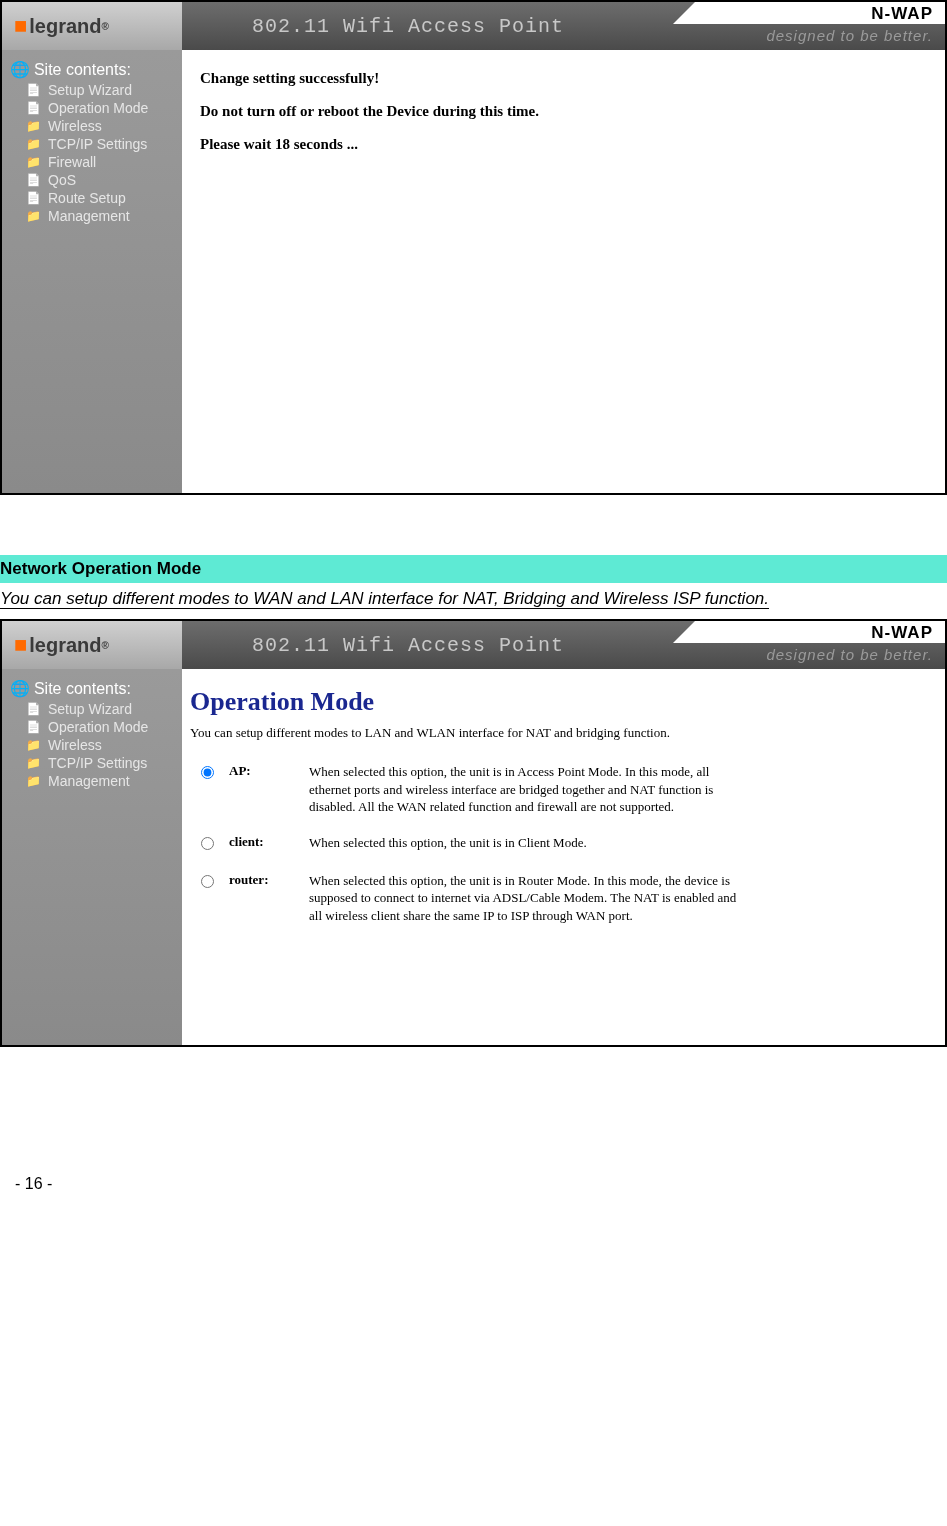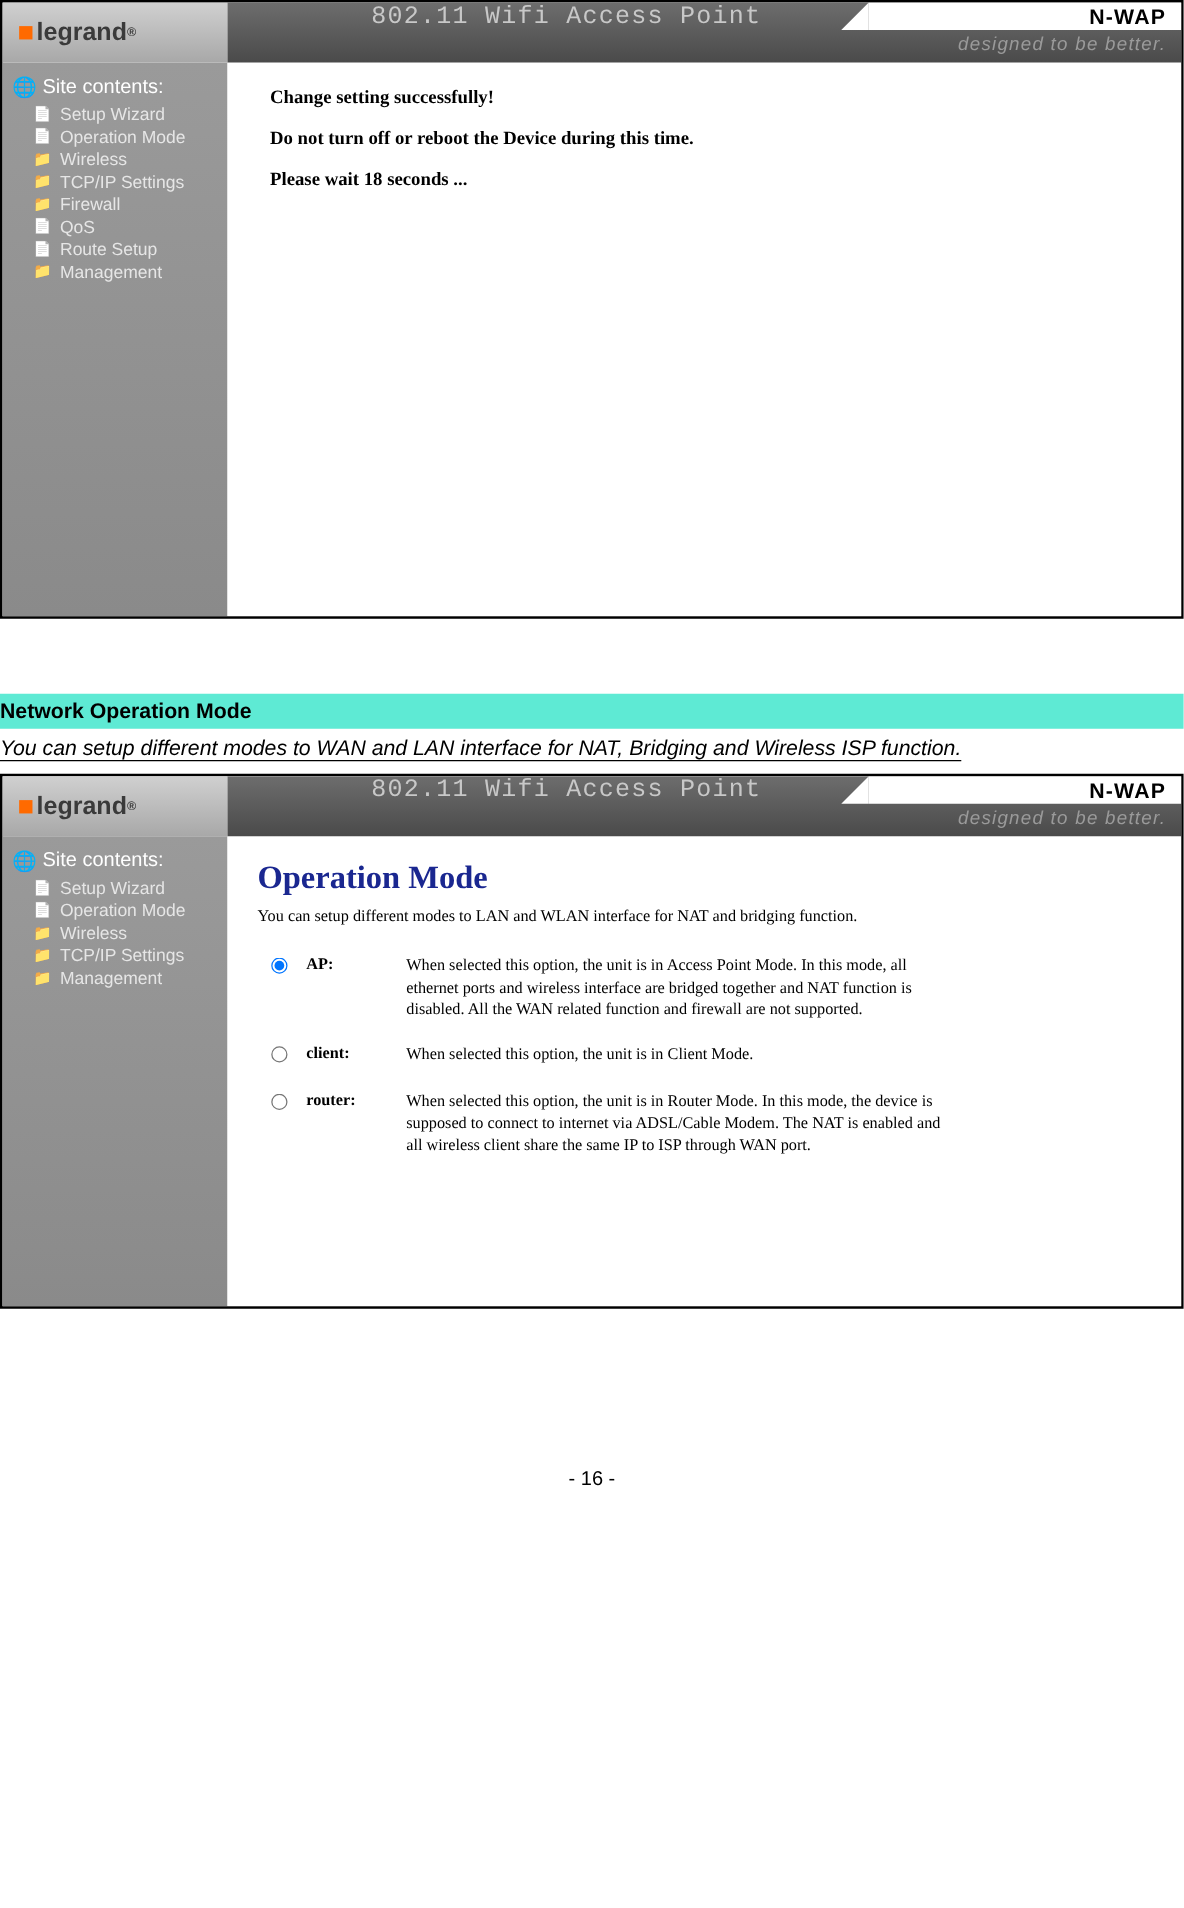--- a/index.html
+++ b/index.html
@@ -37,22 +37,22 @@
     font-family: "Arial Black", Arial, sans-serif;
     color: #3a3a3a;
     display: inline-flex;
     align-items: center;
   }
   .logo-square { color:#ff6a00; margin-right: 2px; font-size:22px; }
   .header-title-area {
     flex: 1;
     background: linear-gradient(#6d6d6d, #4a4a4a);
     display: flex;
-    align-items: flex-start;
-    padding-left: 115px;
+    align-items: center;
+    padding-left: 70px;
     font-family: "Courier New", monospace;
     font-size: 20px;
     letter-spacing: 1px;
     color: #c8c8c8;
     position: relative;
   }
   .header-right {
     position: absolute;
     right: 0;
     top: 0;
@@ -113,21 +113,21 @@
     cursor: pointer;
     font-size: 14px;
   }
   .nav-item .ic { width: 16px; text-align: center; }
   .ic-doc { font-size: 12px; color: #ddd; filter: grayscale(100%); }
   .ic-fold { font-size: 12px; }
 
   .content {
     flex: 1;
     background: #fff;
-    padding: 14px 24px;
+    padding: 14px 8px;
   }
   .content-inset { padding-left: 10px; }
   .status-text {
     font-family: "Times New Roman", Times, serif;
     font-size: 15px;
     font-weight: bold;
     margin: 6px 0 16px;
     color: #000;
   }
 
@@ -173,21 +173,20 @@
     font-size: 17px;
     padding: 6px 0 10px;
     font-family: Arial, sans-serif;
     border-bottom: none;
     text-decoration: underline;
     text-underline-offset: 4px;
     font-style: italic;
   }
 
   .page-footer {
-    text-align: center;
     font-family: Arial, sans-serif;
     font-size: 16px;
     margin-top: 100px;
     padding: 28px 15px 18px;
   }
 </style>
 </head>
 <body>
 
 <div class="panel panel1">

